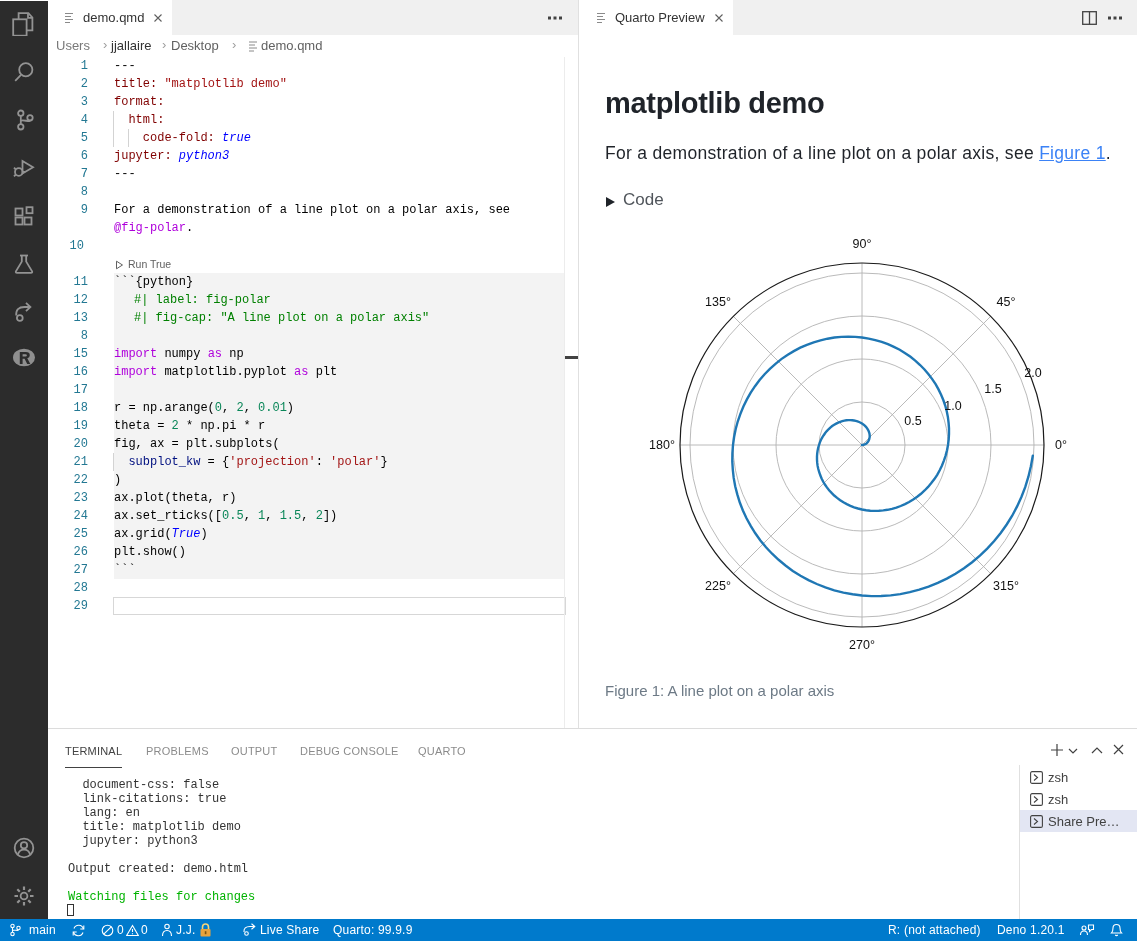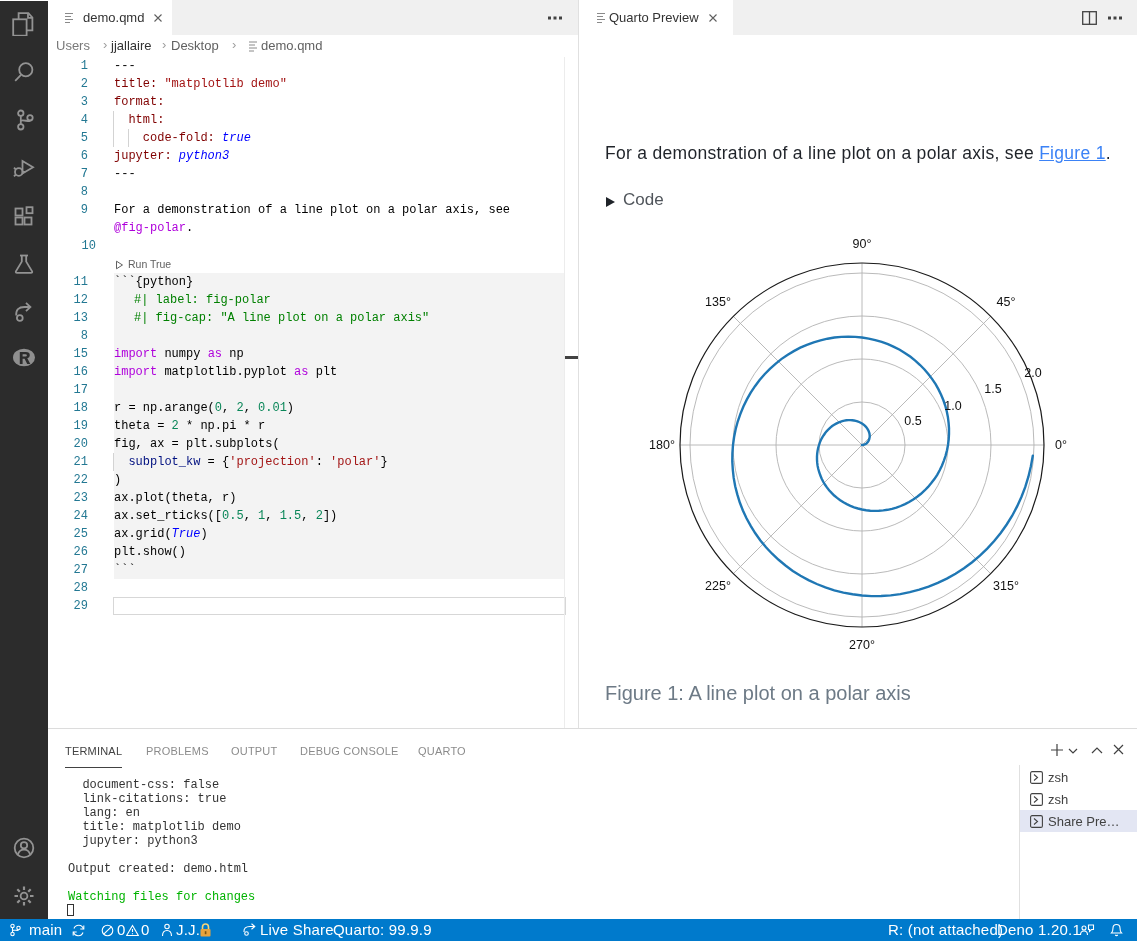--- a/index.html
+++ b/index.html
@@ -21,21 +21,21 @@
 #divider{left:578px;top:0;width:1px;height:728px;background:#e0e0e0;}
 #sbstrip{left:564px;top:57px;width:1px;height:671px;background:#ececec;}
 
 #pnav{left:580px;top:35px;width:557px;height:33px;background:#fff;}
 #pbody{left:580px;top:68px;width:557px;height:660px;background:#fff;}
 
 #panel{left:48px;top:728px;width:1089px;height:191px;background:#fff;border-top:1px solid #dcdcdc;box-sizing:border-box;}
 .ptab{position:absolute;top:0;height:27px;line-height:27px;font-size:11px;color:#424242;letter-spacing:0.2px;}
 .trow{position:absolute;font:12px/14px "Liberation Mono",monospace;color:#333;white-space:pre;}
 
-#sbar{left:0;top:919px;width:1137px;height:22px;background:#007acc;color:#fff;font-size:15px;letter-spacing:0.2px;text-align:center;}
+#sbar{left:0;top:919px;width:1137px;height:22px;background:#007acc;color:#fff;font-size:12px;letter-spacing:0.2px;text-align:center;}
 .sit{position:absolute;top:0;height:22px;line-height:22px;white-space:nowrap;}
 svg{display:block;}
 </style></head>
 <body>
 <div id="stage">
 <div class="abs" id="abar">
       <div style="position:absolute;left:0;top:0;width:48px;height:1px;background:#fff"></div>
 <svg class="aicon" style="top:12px" viewBox="0 0 24 24" fill="none" stroke="#939393" stroke-width="1.8">
         <path d="M6.6 7 V1.1 H16.4 L20.4 5.5 V18.3 H14.8"></path>
         <path d="M16 1.4 V5.8 H20.1"></path>
@@ -112,21 +112,21 @@
 <div class="abs" id="tabsR">
  <div class="tab" style="left:0;width:153px;">
   <svg style="margin-left:16px" width="13" height="13" viewBox="0 0 13 13">
           <g stroke="#8a8a8a" stroke-width="1">
             <line x1="1" y1="2.5" x2="9" y2="2.5"></line>
             <line x1="1" y1="5.5" x2="7" y2="5.5"></line>
             <line x1="1" y1="8.5" x2="9" y2="8.5"></line>
             <line x1="1" y1="11.5" x2="6" y2="11.5"></line>
           </g>
         </svg>
-  <span style="margin-left:0">Quarto Preview</span>
+  <span style="margin-left:6px">Quarto Preview</span>
   <svg style="margin-left:9px" width="10" height="10" viewBox="0 0 10 10" stroke="#5f5f5f" stroke-width="1.1">
           <path d="M1.5 1.5 L8.5 8.5 M8.5 1.5 L1.5 8.5"></path>
         </svg>
  </div>
  <svg class="abs" style="left:502px;top:11px" width="15" height="14" viewBox="0 0 15 14" fill="none" stroke="#424242" stroke-width="1.3">
         <rect x="0.7" y="0.7" width="13.6" height="12.6"></rect>
         <line x1="7.5" y1="0.7" x2="7.5" y2="13.3"></line>
       </svg>
  <svg class="abs" style="left:528px;top:14px" width="14" height="8" viewBox="0 0 14 8">
         <g fill="#424242">
@@ -160,21 +160,21 @@
 <div class="abs" style="left:113px;top:453px;width:1px;height:18px;background:#d3d3d3"></div>
 <div class="lnum" style="left:48px;top:57px">1</div>
 <div class="lnum" style="left:48px;top:75px">2</div>
 <div class="lnum" style="left:48px;top:93px">3</div>
 <div class="lnum" style="left:48px;top:111px">4</div>
 <div class="lnum" style="left:48px;top:129px">5</div>
 <div class="lnum" style="left:48px;top:147px">6</div>
 <div class="lnum" style="left:48px;top:165px">7</div>
 <div class="lnum" style="left:48px;top:183px">8</div>
 <div class="lnum" style="left:48px;top:201px">9</div>
-<div class="lnum" style="left:56px;top:237px">10</div>
+<div class="lnum" style="left:44px;top:237px">10</div>
 <div class="lnum" style="left:48px;top:273px">11</div>
 <div class="lnum" style="left:48px;top:291px">12</div>
 <div class="lnum" style="left:48px;top:309px">13</div>
 <div class="lnum" style="left:48px;top:327px">8</div>
 <div class="lnum" style="left:48px;top:345px">15</div>
 <div class="lnum" style="left:48px;top:363px">16</div>
 <div class="lnum" style="left:48px;top:381px">17</div>
 <div class="lnum" style="left:48px;top:399px">18</div>
 <div class="lnum" style="left:48px;top:417px">19</div>
 <div class="lnum" style="left:48px;top:435px">20</div>
@@ -215,26 +215,27 @@
 <div class="crow" style="top:489px">ax.plot(theta, r)</div>
 <div class="crow" style="top:507px">ax.set_rticks([<span class="num">0.5</span>, <span class="num">1</span>, <span class="num">1.5</span>, <span class="num">2</span>])</div>
 <div class="crow" style="top:525px">ax.grid(<span class="blu">True</span>)</div>
 <div class="crow" style="top:543px">plt.show()</div>
 <div class="crow" style="top:561px">```</div>
 <div class="abs" style="left:113px;top:597px;width:453px;height:18px;border:1px solid #d7d7d7;box-sizing:border-box"></div>
 <div class="abs" id="sbstrip"></div>
 <div class="abs" style="left:565px;top:356px;width:13px;height:2.5px;background:#424242"></div>
 <div class="abs" id="divider"></div>
 <div class="abs" id="pbody">
+ <div style="position:absolute;left:25px;top:19px;font-size:29px;font-weight:700;color:#1f2329;letter-spacing:-0.3px">matplotlib demo</div>
  <div style="position:absolute;left:25px;top:75px;font-size:17.5px;letter-spacing:0.3px;color:#1f2329">For a demonstration of a line plot on a polar axis, see <span style="color:#3b82f6;text-decoration:underline">Figure 1</span>.</div>
  <svg style="position:absolute;left:25px;top:128px" width="11" height="12" viewBox="0 0 11 12">
         <path d="M1 1 L10 6 L1 11 Z" fill="#1f2329"></path>
       </svg>
  <div style="position:absolute;left:43px;top:122px;font-size:17px;color:#50555b">Code</div>
- <div style="position:absolute;left:25px;top:614px;font-size:20px;color:#6d7a86">Figure 1: A line plot on a polar axis</div>
+ <div style="position:absolute;left:25px;top:614px;font-size:15px;color:#6d7a86">Figure 1: A line plot on a polar axis</div>
  <svg style="position:absolute;left:0px;top:162px" width="557" height="440" viewBox="0 0 557 440">
   <g stroke="#b2b2b2" stroke-width="0.9" fill="none">
    <line x1="100" y1="215" x2="464" y2="215"></line>
    <line x1="282" y1="33" x2="282" y2="397"></line>
    <line x1="153.3" y1="86.3" x2="410.7" y2="343.7"></line>
    <line x1="153.3" y1="343.7" x2="410.7" y2="86.3"></line>
    <circle cx="282" cy="215" r="43"></circle>
    <circle cx="282" cy="215" r="86"></circle>
    <circle cx="282" cy="215" r="129"></circle>
    <circle cx="282" cy="215" r="172"></circle>

